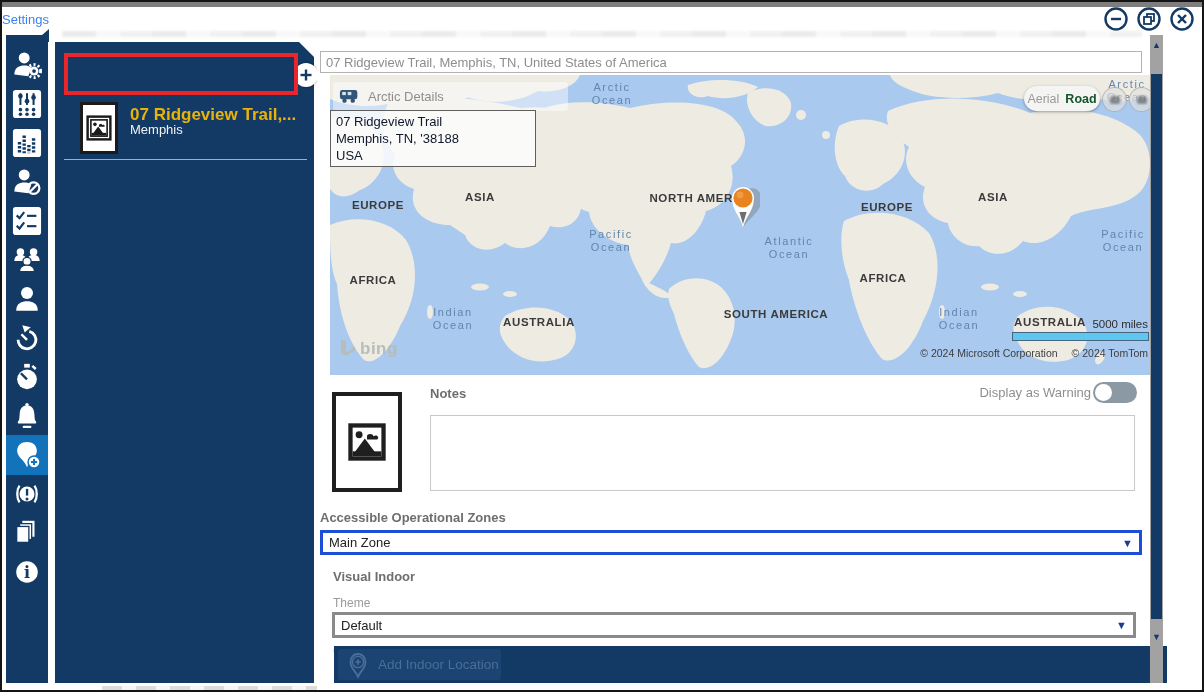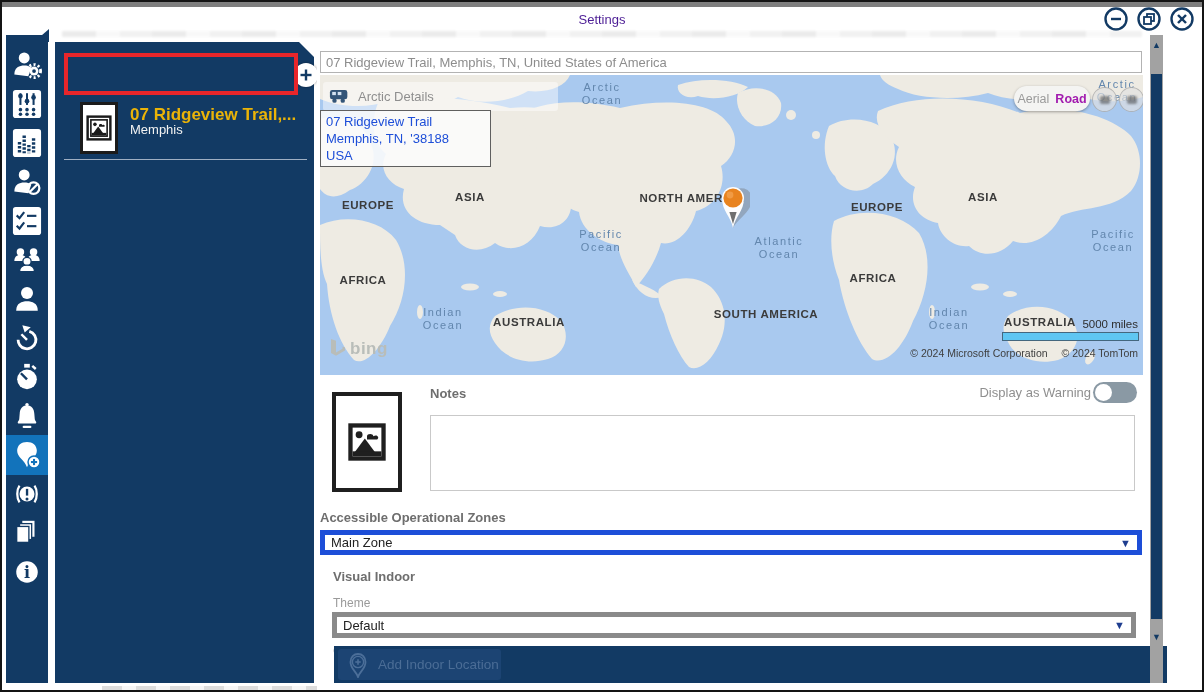--- a/index.html
+++ b/index.html
@@ -1,20 +1,20 @@
 <!DOCTYPE html>
 <html><head>
 <meta charset="utf-8">
 <style>
   html,body{margin:0;padding:0;background:#d6d6d6;font-family:"Liberation Sans",sans-serif;}
   #app{position:relative;width:1204px;height:692px;background:#ffffff;border:2px solid #141414;box-sizing:border-box;overflow:hidden;}
   .abs{position:absolute;}
   
   .top-strip{left:0;top:0;width:100%;height:5px;background:#7e7e7e;}
-  .titlebar-text{left:0;top:10px;width:100%;text-align:center;font-size:13px;color:#4c1d95;}
+  .titlebar-text{left:0;top:10px;width:100%;text-align:left;font-size:13px;color:#3b82f6;}
   .winbtns{right:8px;top:5px;display:flex;gap:9px;}
   .winbtn{width:24px;height:24px;cursor:pointer;}
   .faded-row{left:60px;top:29px;width:1080px;height:6px;opacity:.55;filter:blur(1px);
     background:repeating-linear-gradient(90deg,#dcdcdc 0 34px,#f4f4f4 34px 58px,#e6e6e6 58px 90px);}
   .faded-row-bottom{left:100px;top:684px;width:360px;height:4px;opacity:.5;filter:blur(.6px);
     background:repeating-linear-gradient(90deg,#bdbdbd 0 20px,#efefef 20px 34px);}
   
   .sidebar{left:4px;top:33px;width:42px;height:648px;background:#123a64;display:flex;flex-direction:column;align-items:center;padding-top:14px;box-sizing:border-box;gap:7px;}
   .sb-fold{left:32px;top:27px;width:0;height:0;border-left:15px solid transparent;border-bottom:13px solid #123a64;}
   .sb-item{width:42px;height:32px;display:flex;align-items:center;justify-content:center;cursor:pointer;flex:0 0 auto;}
@@ -34,50 +34,50 @@
   .list-item{position:absolute;left:9px;top:58px;width:243px;height:60px;cursor:pointer;}
   .thumb-card{position:absolute;left:16px;top:2px;width:38px;height:52px;background:#fff;border:3px solid #1b1b1b;box-sizing:border-box;display:flex;align-items:center;justify-content:center;}
   .thumb-card svg{width:26px;height:26px;}
   .li-title{position:absolute;left:66px;top:5px;font-size:17px;font-weight:bold;color:#eab308;white-space:nowrap;}
   .li-sub{position:absolute;left:66px;top:22px;font-size:13px;color:#f2f2f2;}
   .li-divider{position:absolute;left:9px;top:117px;width:243px;height:1px;background:#b9c4d4;opacity:.85;}
   
   .main{left:315px;top:33px;width:831px;height:648px;background:#fff;margin-top:12px;}
   .addr-input{position:absolute;left:3px;top:4px;width:822px;height:22px;border:1px solid #b3b3b3;box-sizing:border-box;font-family:"Liberation Sans",sans-serif;font-size:13px;color:#8d8d8d;padding:0 5px;outline:none;}
   
-  .map{position:absolute;left:3px;top:28px;width:823px;height:300px;background:#a9c9ef;overflow:hidden;cursor:grab;}
+  .map{position:absolute;left:13px;top:28px;width:823px;height:300px;background:#a9c9ef;overflow:hidden;cursor:grab;}
   .map svg.land{position:absolute;left:0;top:0;}
   .mlabel{position:absolute;transform:translateX(-50%);pointer-events:none;}
   .mlabel.ocean{color:#6286ad;font-size:11px;letter-spacing:1.6px;line-height:13px;text-align:center;width:62px;}
   .mlabel.cont{color:#3b3b3b;font-weight:bold;font-size:11.5px;letter-spacing:.6px;white-space:nowrap;}
   .addr-chip{position:absolute;left:3px;top:7px;width:235px;height:29px;background:rgba(255,255,255,.45);border-radius:3px;display:flex;align-items:center;padding-left:6px;box-sizing:border-box;cursor:pointer;}
   .addr-chip svg{width:22px;height:17px;opacity:.85;}
   .addr-chip span{margin-left:7px;font-size:13px;color:#8e8e8e;}
-  .addr-box{position:absolute;left:0;top:35px;width:171px;height:57px;background:rgba(252,252,252,.88);border:1px solid #5f5f5f;box-sizing:border-box;padding:2px 5px;font-size:13px;line-height:17px;color:#1d4ed8;}
+  .addr-box{position:absolute;left:0;top:35px;width:206px;height:57px;background:rgba(252,252,252,.88);border:1px solid #5f5f5f;box-sizing:border-box;padding:2px 5px;font-size:13px;line-height:17px;color:#0f172a;}
   .maptype{position:absolute;left:694px;top:11px;width:76px;height:25px;background:#f4f4f2;border-radius:13px;box-shadow:0 1px 3px rgba(0,0,0,.35);display:flex;align-items:center;justify-content:center;gap:6px;font-size:12.5px;}
   .maptype .aerial{color:#9a9a9a;cursor:pointer;}
-  .maptype .road{color:#a21caf;font-weight:bold;cursor:pointer;}
+  .maptype .road{color:#14532d;font-weight:bold;cursor:pointer;}
   .map-circle{position:absolute;top:12px;width:25px;height:25px;border-radius:50%;background:rgba(225,225,225,.65);border:1px solid rgba(140,140,140,.5);box-sizing:border-box;cursor:pointer;}
   .map-circle i{position:absolute;left:7px;top:8px;width:10px;height:8px;background:rgba(70,70,70,.55);border-radius:2px;filter:blur(1px);}
   .pin{position:absolute;left:396px;top:107px;width:34px;height:48px;cursor:pointer;}
   .scale-text{position:absolute;right:5px;top:243px;font-size:11.5px;color:#2e2e2e;}
   .scale-bar{position:absolute;right:4px;top:257px;width:137px;height:9px;background:#5fc6f2;border:1px solid #44677e;box-sizing:border-box;}
   .map-copy{position:absolute;right:5px;top:272px;font-size:10.5px;color:#3e3e3e;display:flex;gap:14px;}
   .bing{position:absolute;left:10px;top:264px;display:flex;align-items:center;gap:4px;color:#b9bdb9;font-size:17px;font-weight:bold;letter-spacing:.5px;}
   
   .notes-card{position:absolute;left:15px;top:345px;width:70px;height:100px;background:#fff;border:4px solid #1f1f1f;box-sizing:border-box;display:flex;align-items:center;justify-content:center;}
   .notes-card svg{width:46px;height:46px;}
   .notes-label{position:absolute;left:113px;top:339px;font-size:13px;font-weight:bold;color:#6e6e6e;}
   .notes-area{position:absolute;left:113px;top:368px;width:705px;height:76px;border:1px solid #c9c9c9;box-sizing:border-box;resize:none;outline:none;font-family:"Liberation Sans",sans-serif;}
   .warn-label{position:absolute;right:57px;top:338px;font-size:13px;color:#8f8f8f;}
   .toggle{position:absolute;right:11px;top:335px;width:44px;height:21px;border-radius:11px;background:#8a99a4;cursor:pointer;}
   .toggle::before{content:"";position:absolute;left:2px;top:2px;width:17px;height:17px;border-radius:50%;background:#fff;}
   
   .zones-label{position:absolute;left:3px;top:463px;font-size:13px;font-weight:bold;color:#6e6e6e;}
-  .select{position:absolute;border:5px solid #1d4ed8;box-sizing:border-box;background:#fff;display:flex;align-items:center;font-size:13px;color:#222;padding:0 6px;cursor:pointer;gap:8px;}
+  .select{position:absolute;border:3px solid #1d4ed8;box-sizing:border-box;background:#fff;display:flex;align-items:center;font-size:13px;color:#222;padding:0 6px;cursor:pointer;gap:8px;}
   .select .arrow{margin-left:auto;color:#1e3d8f;font-size:11px;}
   .sel-zones{left:3px;top:483px;width:822px;height:25px;}
   .va-label{position:absolute;left:16px;top:522px;font-size:13px;font-weight:bold;color:#6e6e6e;}
   .theme-label{position:absolute;left:16px;top:549px;font-size:12px;color:#9a9a9a;}
   .sel-theme{left:15px;top:565px;width:804px;height:26px;border-color:#8a8a8a;}
   .color-label{position:absolute;left:16px;top:597px;font-size:12.5px;color:#9a9a9a;}
   
   .bottombar{left:332px;top:644px;width:833px;height:37px;background:#123a64;}
   .add-indoor{position:absolute;left:4px;top:3px;width:163px;height:31px;background:#1c4473;border-radius:3px;display:flex;align-items:center;cursor:pointer;}
   .add-indoor svg{width:20px;height:26px;margin-left:10px;}

